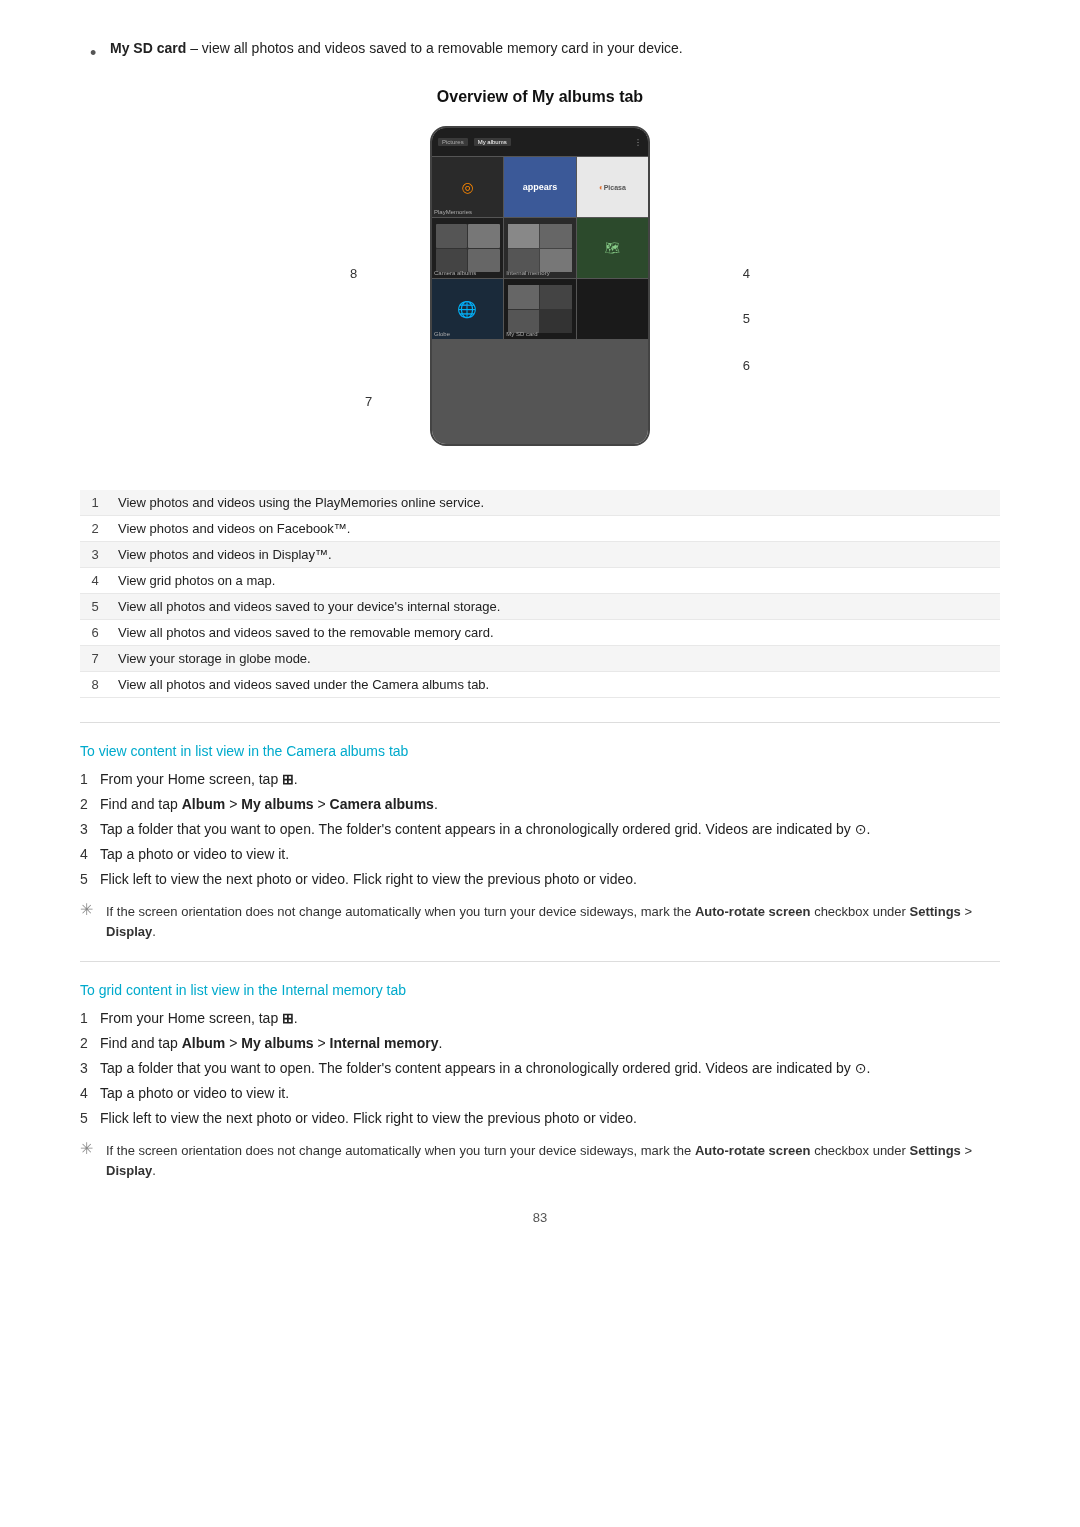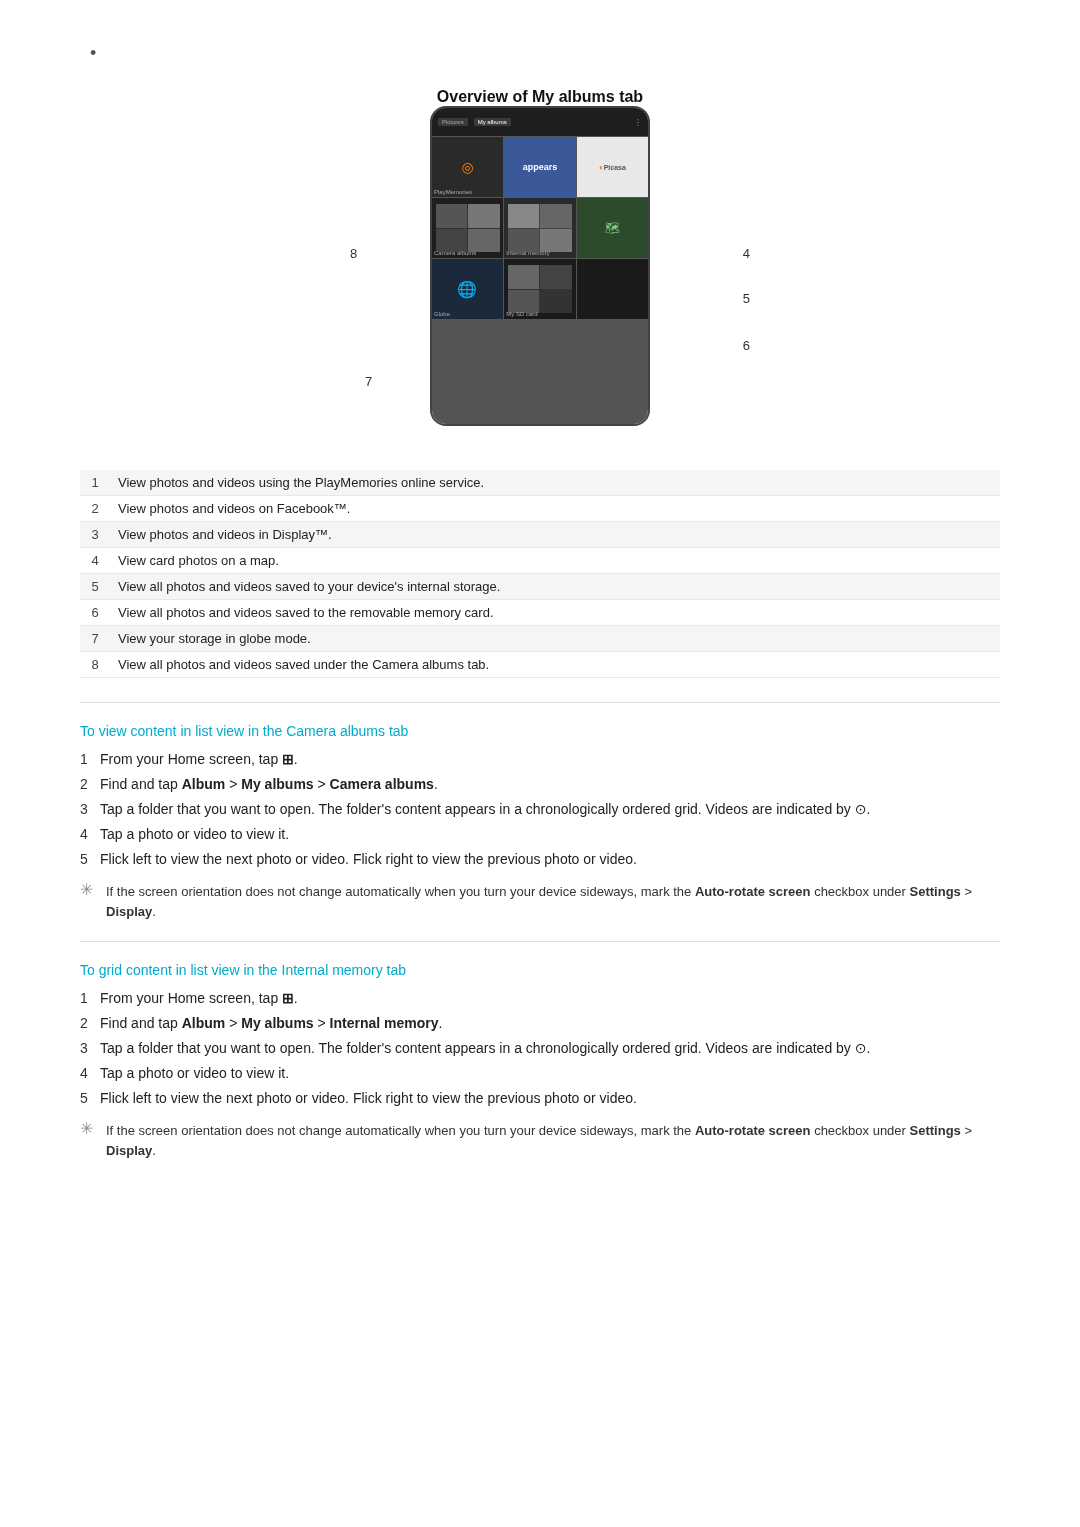--- a/index.html
+++ b/index.html
@@ -25,20 +25,21 @@
       min-width: 10px;
       margin-right: 10px;
       margin-top: 3px;
       font-size: 18px;
       color: #555;
     }
     .section-heading {
       font-size: 16px;
       font-weight: bold;
       text-align: center;
+      margin-bottom: 20px;
       color: #111;
     }
     .diagram-container {
       display: flex;
       justify-content: center;
       margin-bottom: 24px;
       position: relative;
     }
     .diagram-wrapper {
       position: relative;
@@ -202,20 +203,24 @@
       border-top: 1px solid #ddd;
       margin: 20px 0;
     }
   </style>
 </head>
 <body>
 
 <div class="bullet-section">
   <div class="bullet-item">
     <span class="bullet-dot">•</span>
+    <span>
+      <strong>My SD card</strong>
+      <span> – view all photos and videos saved to a removable memory card in your device.</span>
+    </span>
   </div>
 </div>
 
 <div class="section-heading">Overview of My albums tab</div>
 
 <div class="diagram-container">
   <div class="diagram-wrapper">
 
     <span class="diag-num num-1">1</span>
     <span class="diag-num num-2">2</span>
@@ -297,21 +302,21 @@
       <tr>
         <td>2</td>
         <td>View photos and videos on Facebook™.</td>
       </tr>
       <tr>
         <td>3</td>
         <td>View photos and videos in Display™.</td>
       </tr>
       <tr>
         <td>4</td>
-        <td>View card photos on a map.</td>
+        <td>View grid photos on a map.</td>
       </tr>
       <tr>
         <td>5</td>
         <td>View all photos and videos saved to your device's internal storage.</td>
       </tr>
       <tr>
         <td>6</td>
         <td>View all photos and videos saved to the removable memory card.</td>
       </tr>
       <tr>
@@ -383,13 +388,14 @@
     </li>
   </ol>
 <div class="tip-box">
   <span class="tip-icon">✳</span>
   <span class="tip-text">
     If the screen orientation does not change automatically when you turn your device sideways, mark the <strong>Auto-rotate screen</strong> checkbox under <strong>Settings</strong> &gt; <strong>Display</strong>.
   </span>
 </div>
 
 <div class="page-footer">
+  <div class="page-num">83</div>
 </div>
 
 </body></html>

